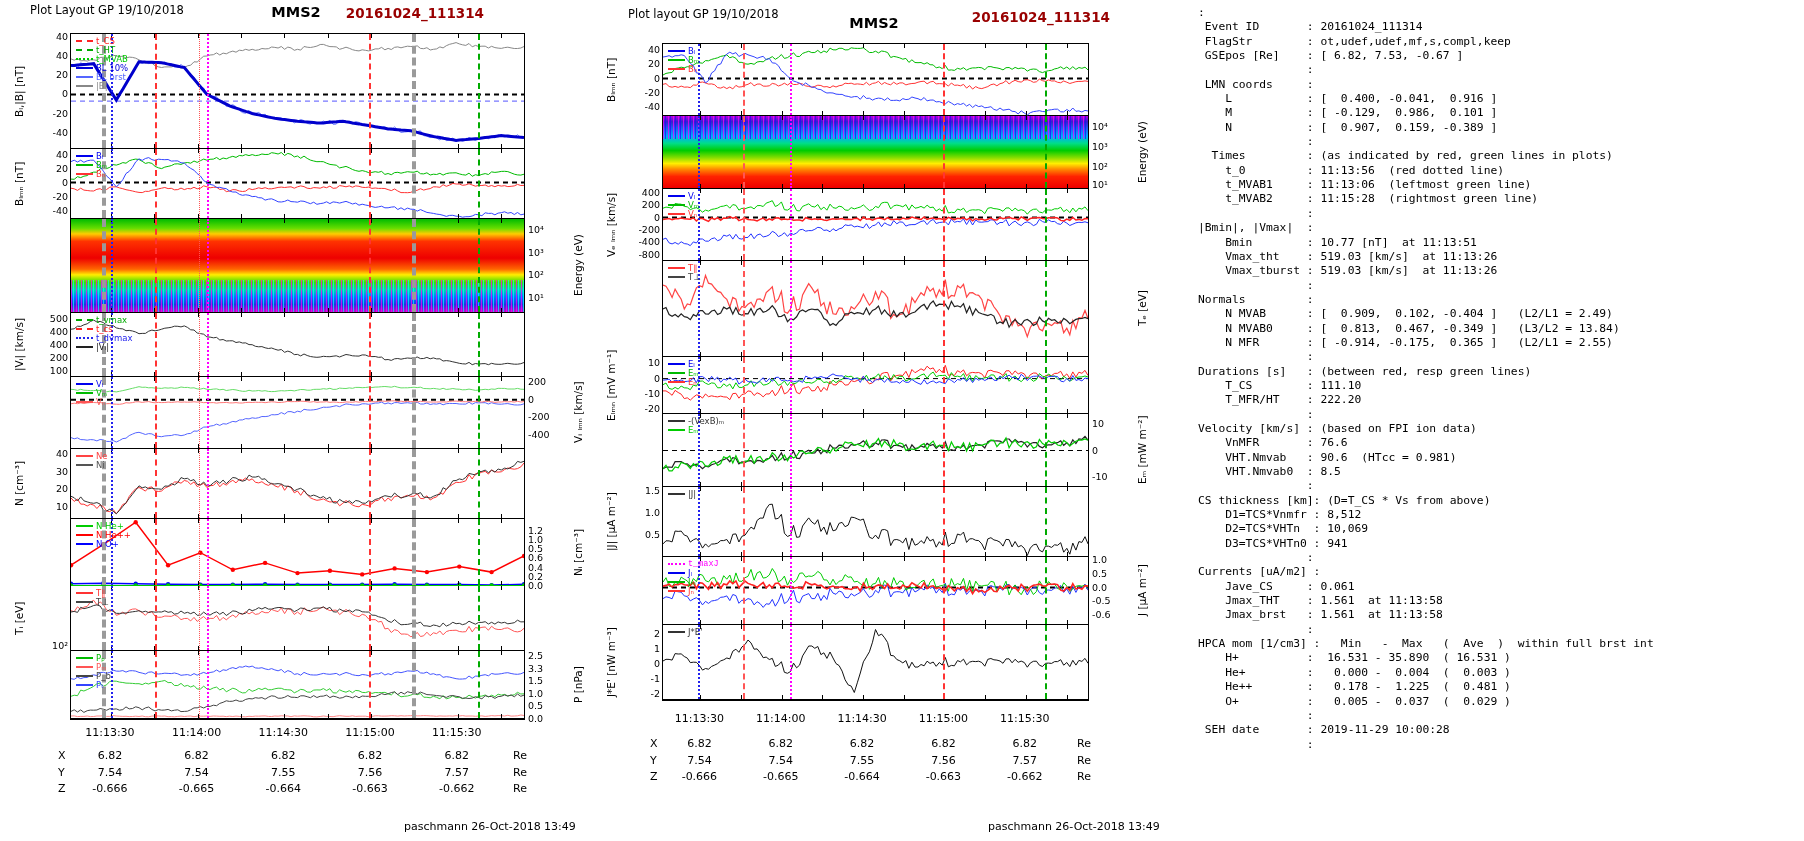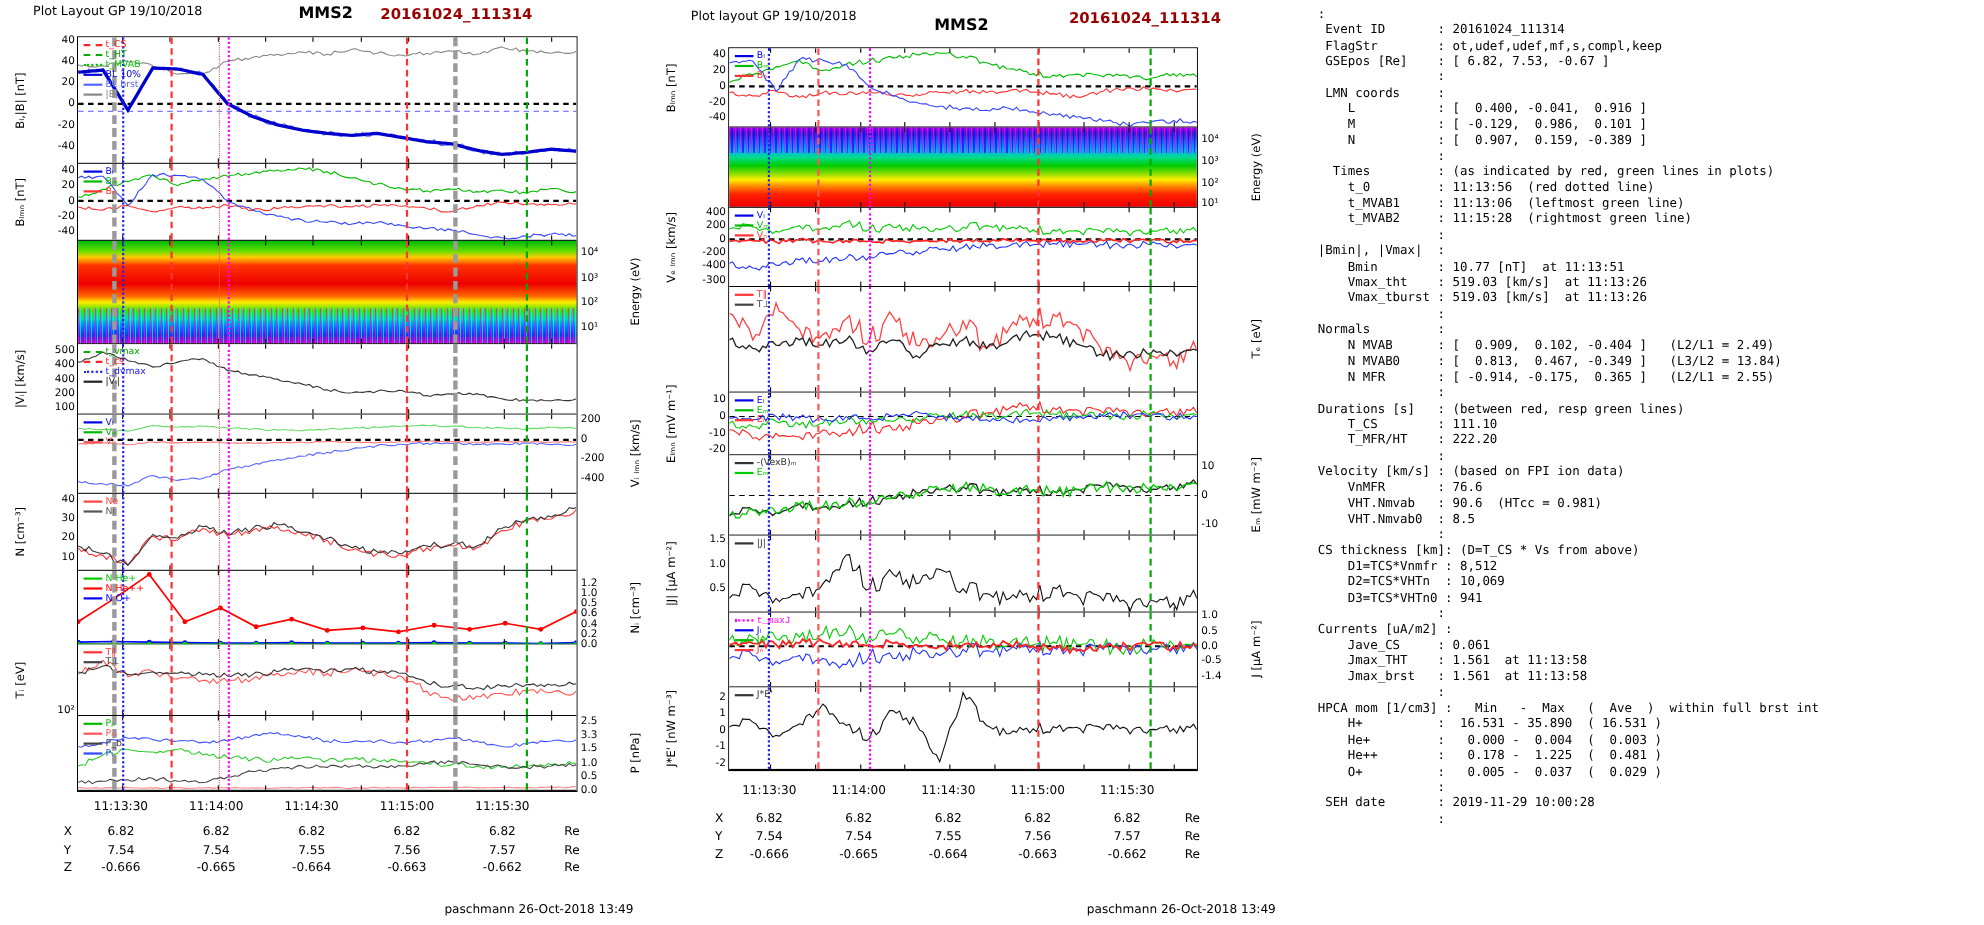--- a/index.html
+++ b/index.html
@@ -729,21 +729,21 @@
           <div class="marker" style="left: 35.1px; border-left: 2px dotted rgb(34, 34, 238);"></div>
           <div class="marker" style="left: 79.8px; border-left: 2px dashed rgb(255, 85, 85);"></div>
           <div class="marker" style="left: 126.5px; border-left: 2px dotted rgb(255, 0, 255);"></div>
           <div class="marker" style="left: 279.5px; border-left: 2px dashed rgb(255, 51, 51);"></div>
           <div class="marker" style="left: 381.5px; border-left: 2px dashed rgb(0, 170, 0);"></div>
           <div class="ytick" style="top: -2.3px;">400</div>
           <div class="ytick" style="top: 10.1px;">200</div>
           <div class="ytick" style="top: 22.6px;">0</div>
           <div class="ytick" style="top: 35px;">-200</div>
           <div class="ytick" style="top: 47.4px;">-400</div>
-          <div class="ytick" style="top: 59.8px;">-300</div>
+          <div class="ytick" style="top: 59.8px;">-800</div>
           <div class="ylab">Vₑ ₗₘₙ [km/s]</div>
           <div class="legend">
             <div class="lrow">
               <div class="lsw" style="border-top-style: solid; border-top-color: rgb(0, 0, 238);"></div>
               <div class="ltx" style="color: rgb(0, 0, 238);">Vₗ</div>
             </div>
             <div class="lrow">
               <div class="lsw" style="border-top-style: solid; border-top-color: rgb(0, 187, 0);"></div>
               <div class="ltx" style="color: rgb(0, 187, 0);">Vₘ</div>
             </div>
@@ -962,21 +962,21 @@
           <div class="xtick xtick-b" style="left: 403.5px;"></div>
           <div class="marker" style="left: 35.1px; border-left: 2px dotted rgb(34, 34, 238);"></div>
           <div class="marker" style="left: 79.8px; border-left: 2px dashed rgb(255, 85, 85);"></div>
           <div class="marker" style="left: 126.5px; border-left: 2px dotted rgb(255, 0, 255);"></div>
           <div class="marker" style="left: 279.5px; border-left: 2px dashed rgb(255, 51, 51);"></div>
           <div class="marker" style="left: 381.5px; border-left: 2px dashed rgb(0, 170, 0);"></div>
           <div class="rtick" style="top: -3.2px;">1.0</div>
           <div class="rtick" style="top: 10.7px;">0.5</div>
           <div class="rtick" style="top: 24.5px;">0.0</div>
           <div class="rtick" style="top: 38.4px;">-0.5</div>
-          <div class="rtick" style="top: 52.3px;">-1.4</div>
+          <div class="rtick" style="top: 52.3px;">-0.6</div>
           <div class="rlab">J [µA m⁻²]</div>
           <div class="legend">
             <div class="lrow">
               <div class="lsw" style="border-top-style: dotted; border-top-color: rgb(255, 0, 255);"></div>
               <div class="ltx" style="color: rgb(255, 0, 255); font-family: Liberation Mono, monospace;">t_maxJ</div>
             </div>
             <div class="lrow">
               <div class="lsw" style="border-top-style: solid; border-top-color: rgb(0, 0, 238);"></div>
               <div class="ltx" style="color: rgb(0, 0, 238);">Jₗ</div>
             </div>

